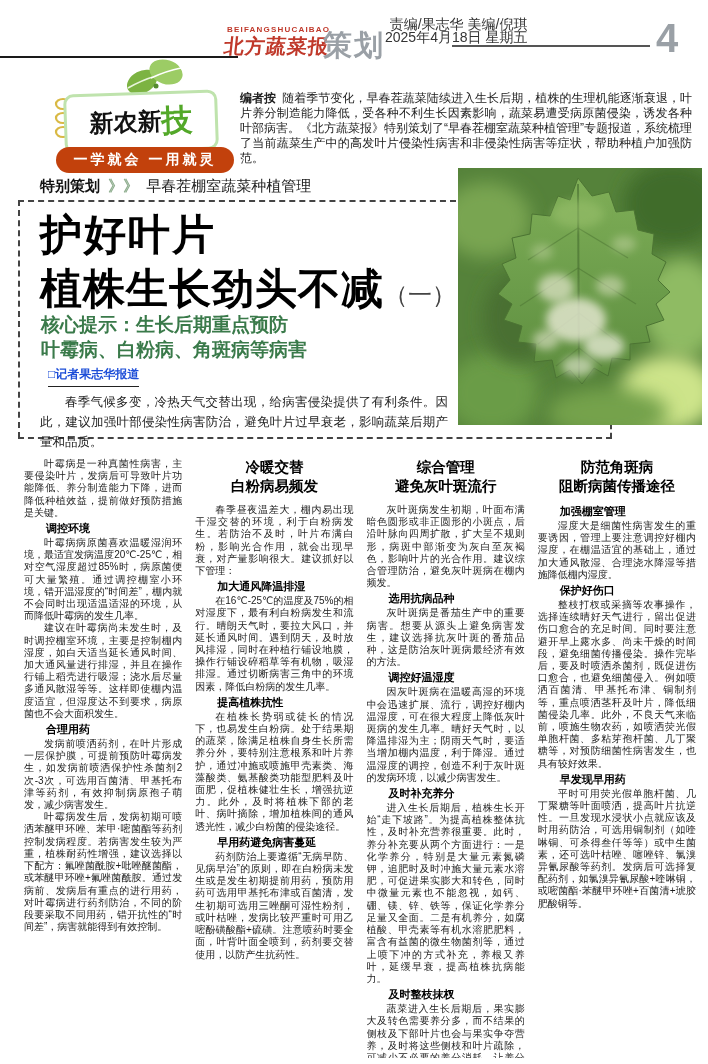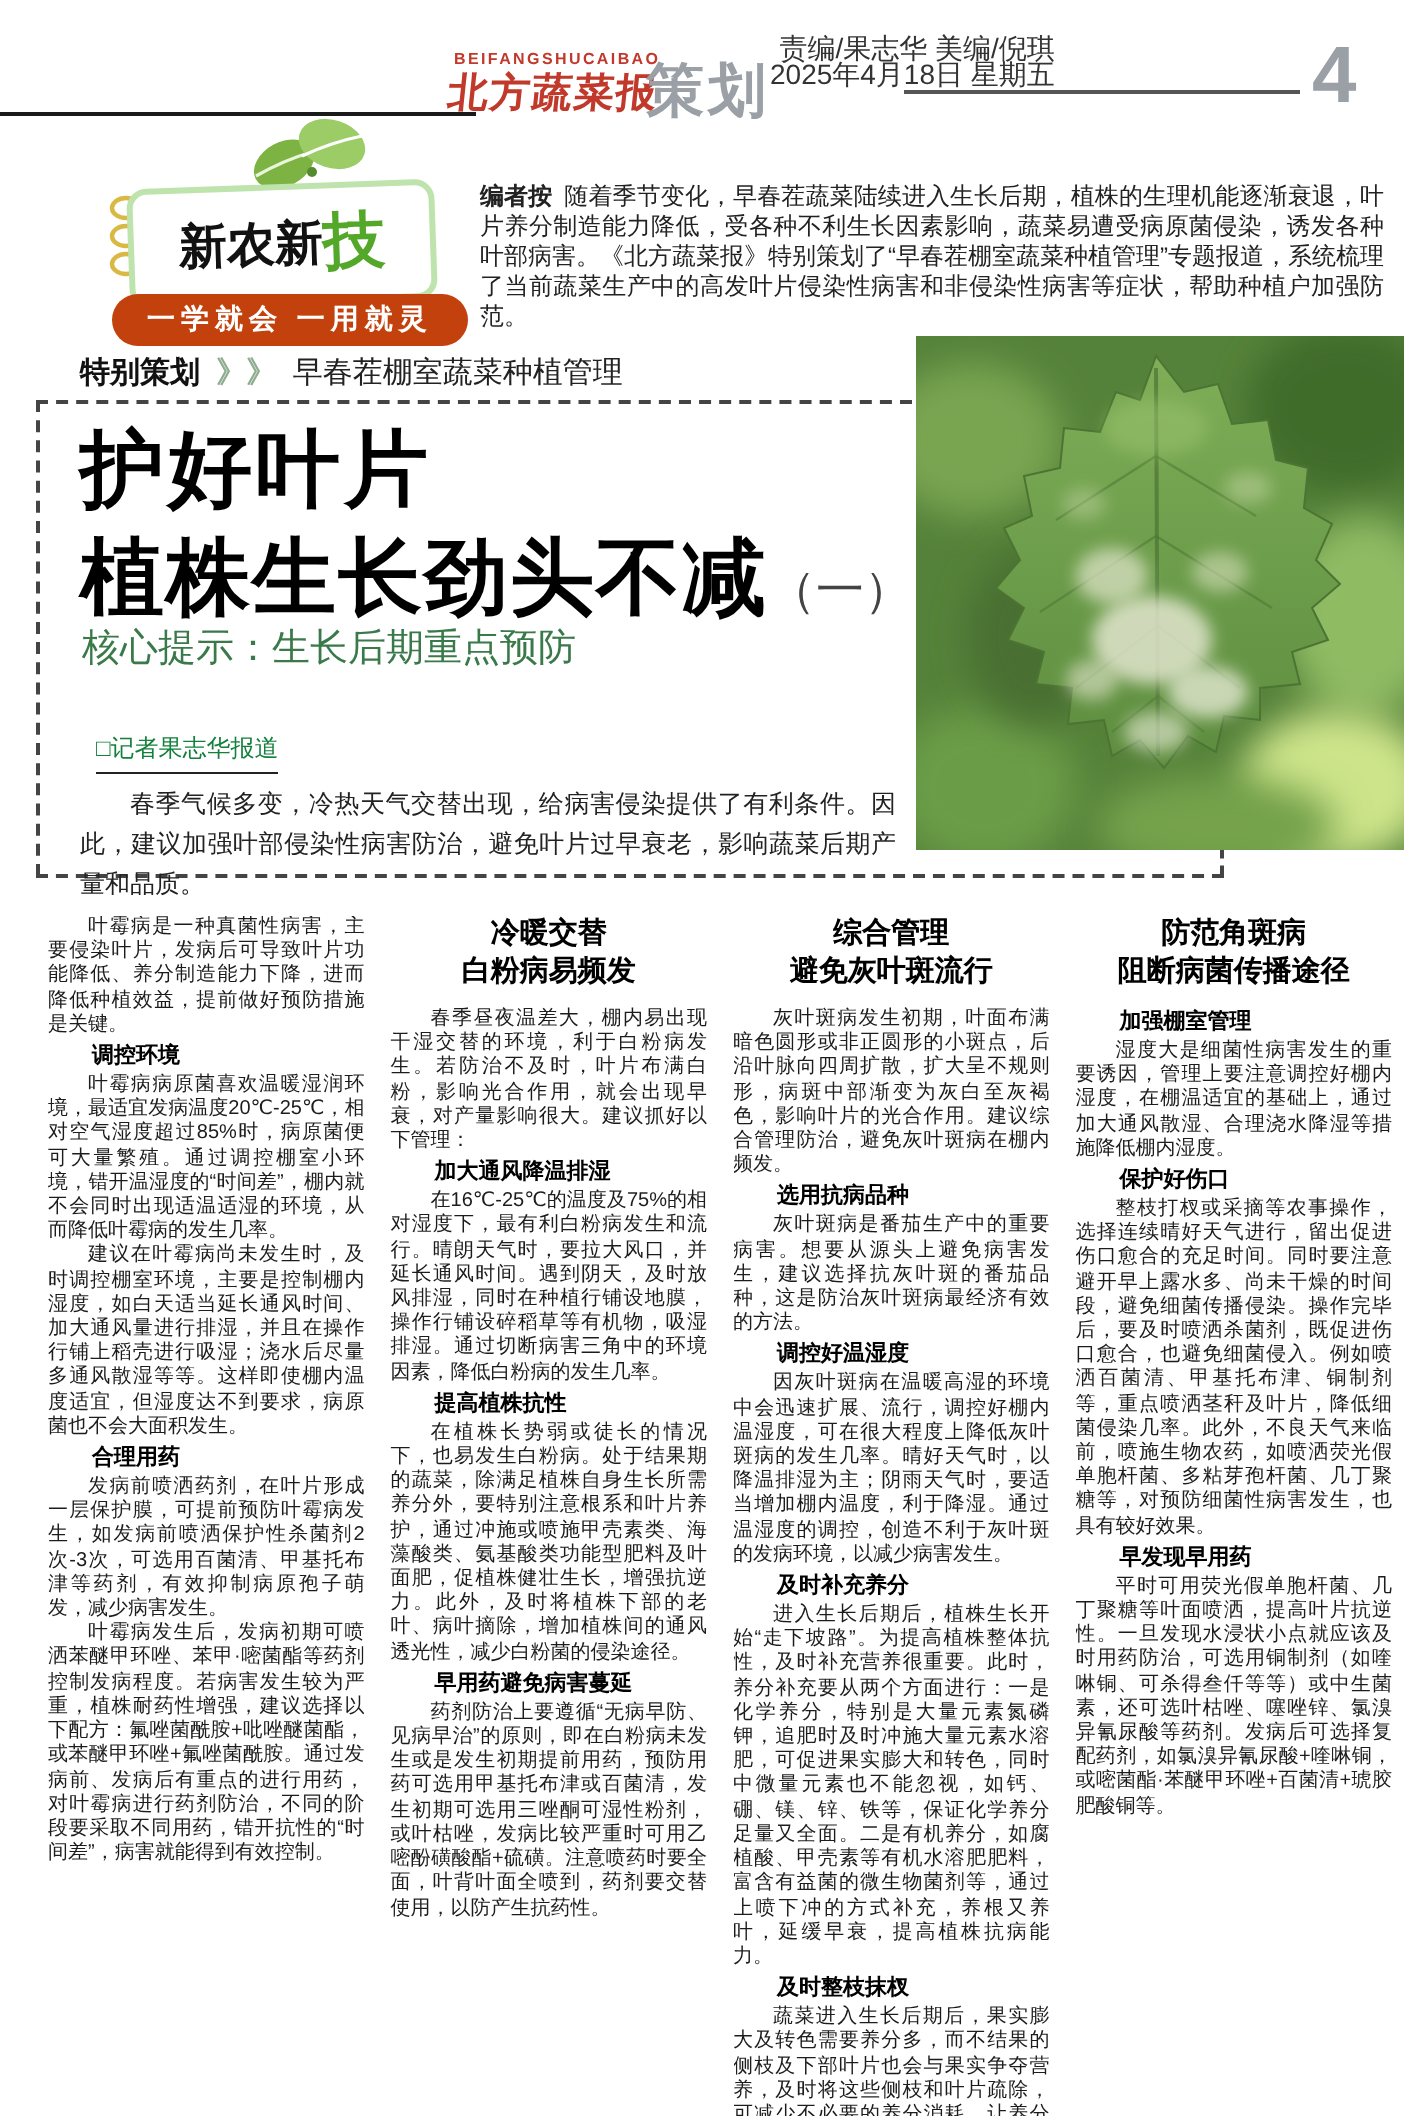--- a/index.html
+++ b/index.html
@@ -47,22 +47,22 @@
   .kicker .k1{font-weight:900;color:#111;}
   .kicker .k2{color:#8fae8f;font-weight:bold;margin:0 4px;}
   .kicker .k3{color:#222;}
   .dash-top{left:18px;top:200px;width:438px;border-top:2px dashed #444;}
   .dash-left{left:18px;top:200px;height:238px;border-left:2px dashed #444;}
   .dash-bottom{left:18px;top:437px;width:594px;border-top:2px dashed #444;}
   .dash-connector{left:610px;top:424px;height:14px;border-left:2px dashed #444;}
   .headline1{left:40px;top:207px;font-size:42px;font-weight:900;color:#000;letter-spacing:2px;}
   .headline2{left:40px;top:261px;font-size:42px;font-weight:900;color:#000;letter-spacing:1px;white-space:nowrap;}
   .headline2 .part{font-size:24px;font-weight:normal;color:#444;letter-spacing:0;}
-  .deck{left:41px;top:312px;font-size:19px;color:#3a7a4a;line-height:25px;font-weight:400;}
-  .byline{left:48px;top:366px;font-size:12px;font-weight:normal;color:#15803d;border-bottom:1.5px solid #222;padding-bottom:3px;}
+  .deck{left:41px;top:312px;font-size:19px;color:#3a7a4a;line-height:25px;font-weight:700;}
+  .byline{left:48px;top:366px;font-size:12px;font-weight:bold;color:#1d4ed8;border-bottom:1.5px solid #222;padding-bottom:3px;}
   .intro{left:40px;top:392px;width:408px;font-size:12.5px;line-height:20px;color:#222;text-align:justify;text-indent:2em;}
 
   
   .leaf-photo{left:458px;top:168px;width:244px;height:257px;overflow:hidden;}
   .leaf-photo svg{display:block;}
 
   
   .columns{
     left:24px;top:458px;width:672px;height:600px;display:flex;gap:13px;overflow:hidden;
   }
@@ -125,20 +125,21 @@
 <div class="abs dash-left"></div>
 <div class="abs dash-bottom"></div>
 <div class="abs dash-connector"></div>
 
 <div class="abs headline1">护好叶片</div>
 <div class="abs headline2">
   <span>植株生长劲头不减</span><span class="part">（一）</span>
 </div>
 <div class="abs deck">
   <div>核心提示：生长后期重点预防</div>
+  <div>叶霉病、白粉病、角斑病等病害</div>
 </div>
 <div class="abs byline">□记者果志华报道</div>
 <div class="abs intro">春季气候多变，冷热天气交替出现，给病害侵染提供了有利条件。因此，建议加强叶部侵染性病害防治，避免叶片过早衰老，影响蔬菜后期产量和品质。</div>
 
 <div class="abs leaf-photo">
   <svg width="244" height="257" viewBox="0 0 244 257">
     <defs>
       <filter id="b8" x="-50%" y="-50%" width="200%" height="200%">
           <feGaussianBlur stdDeviation="9"></feGaussianBlur>
         </filter>

